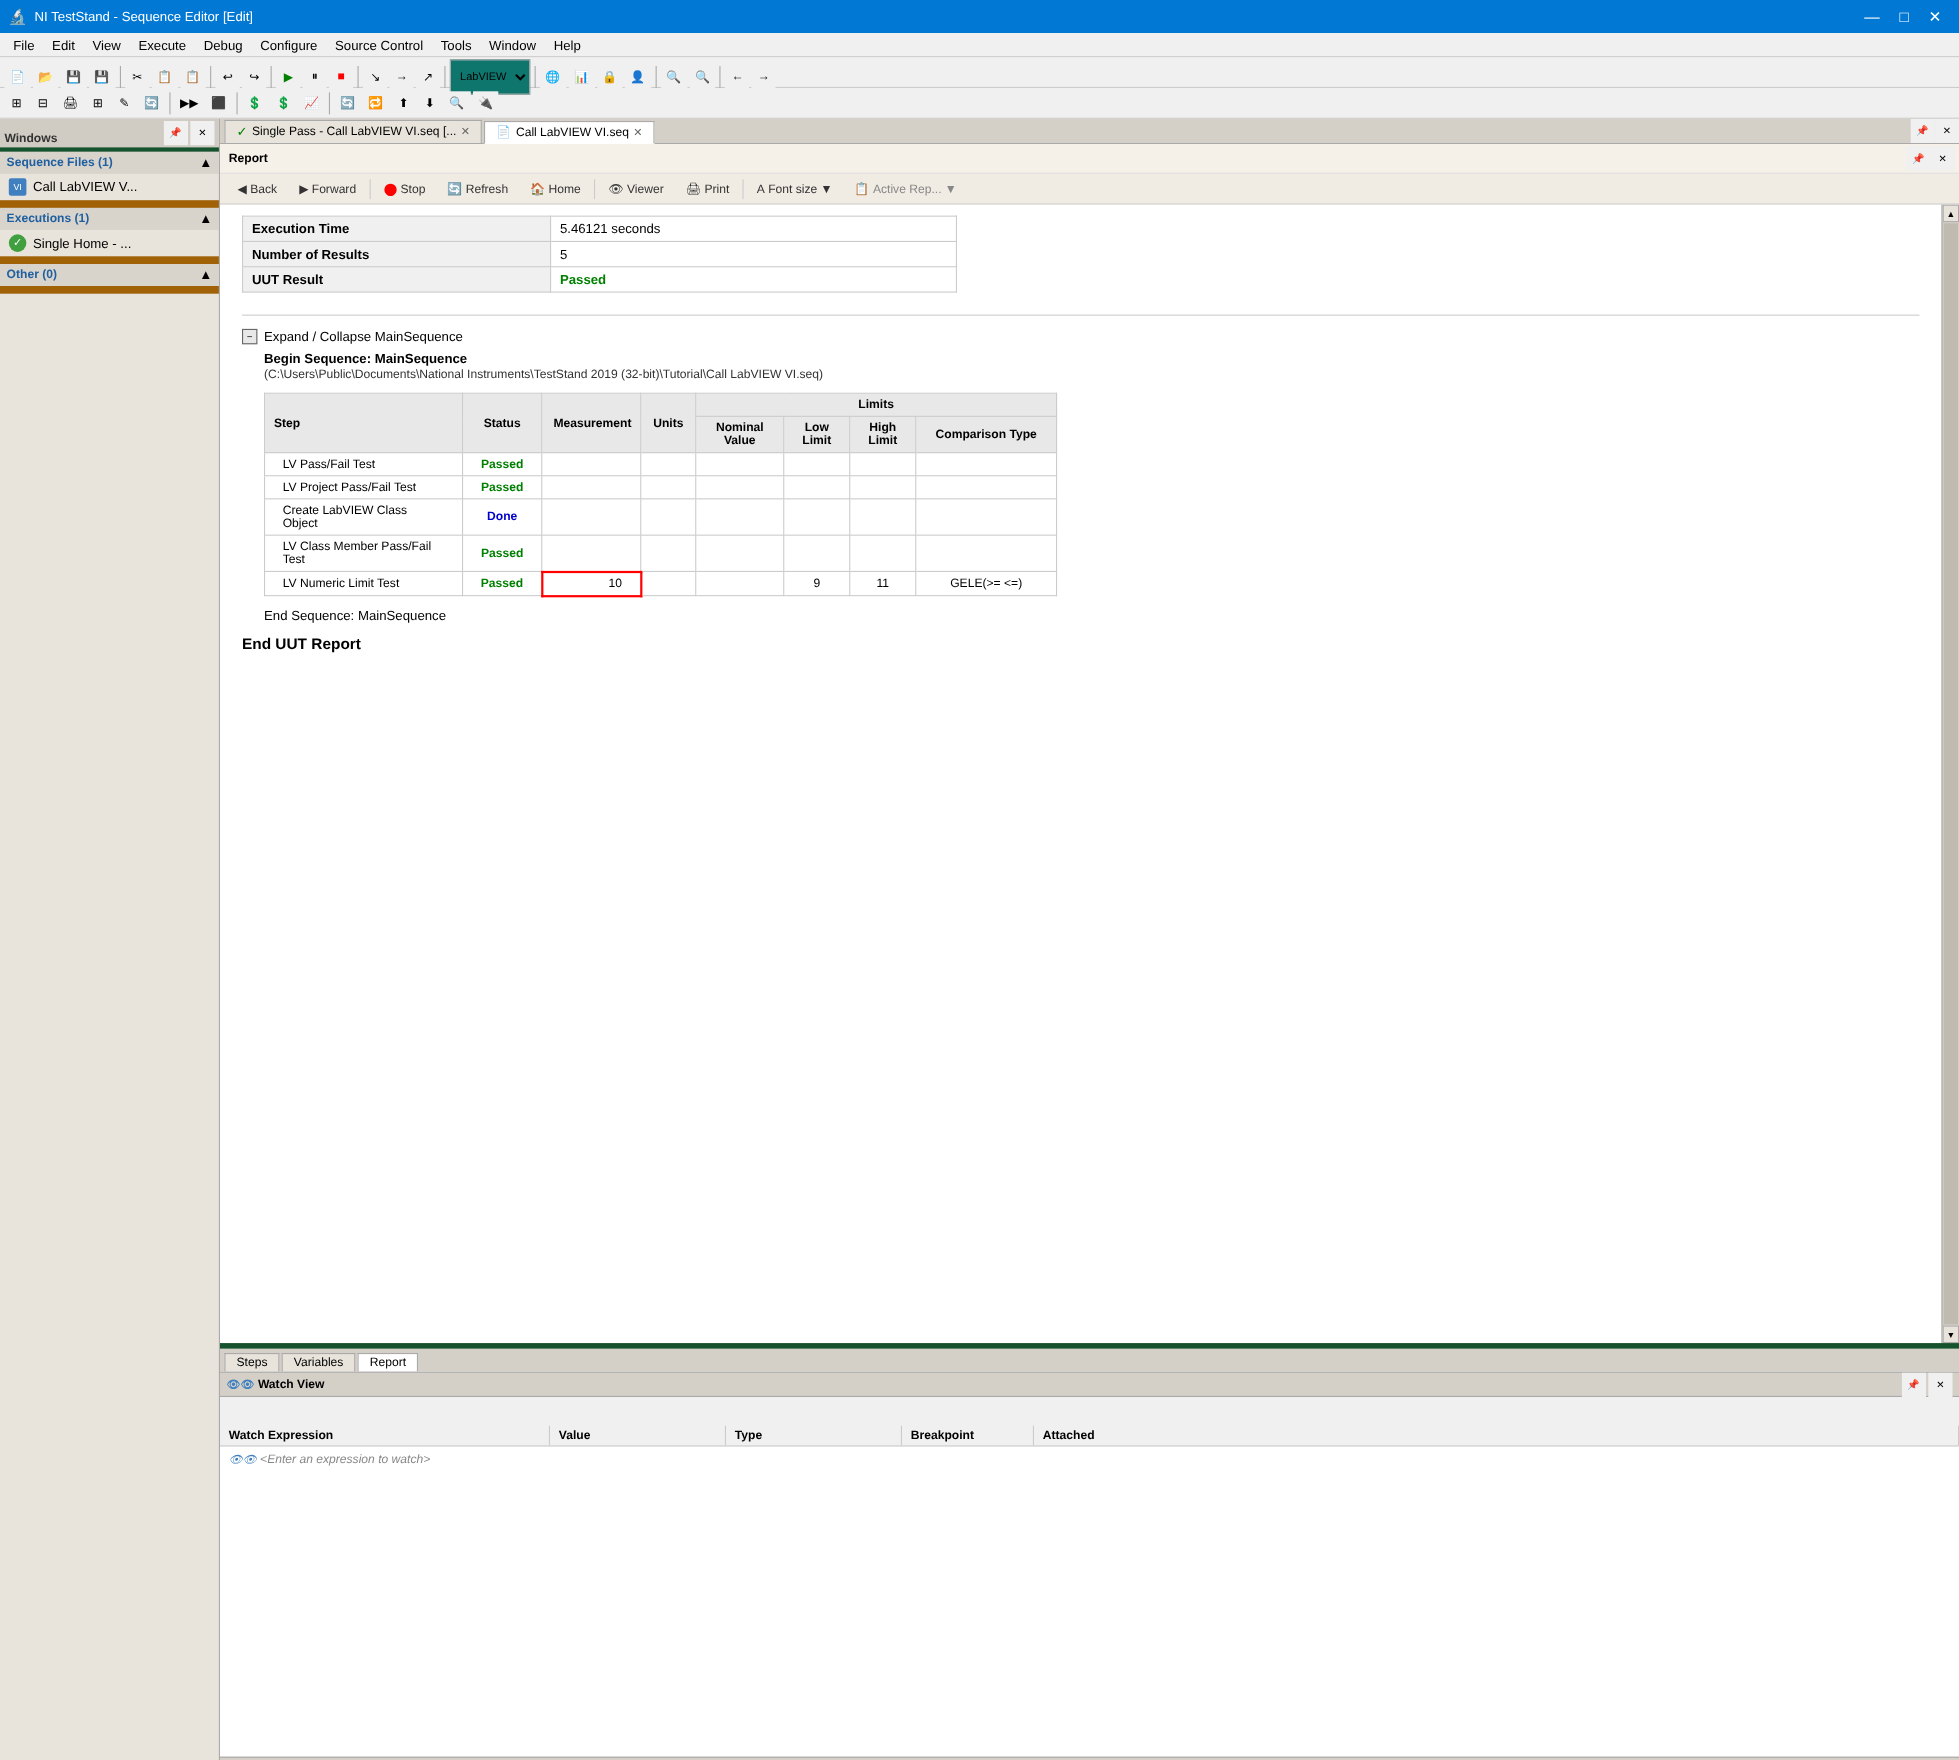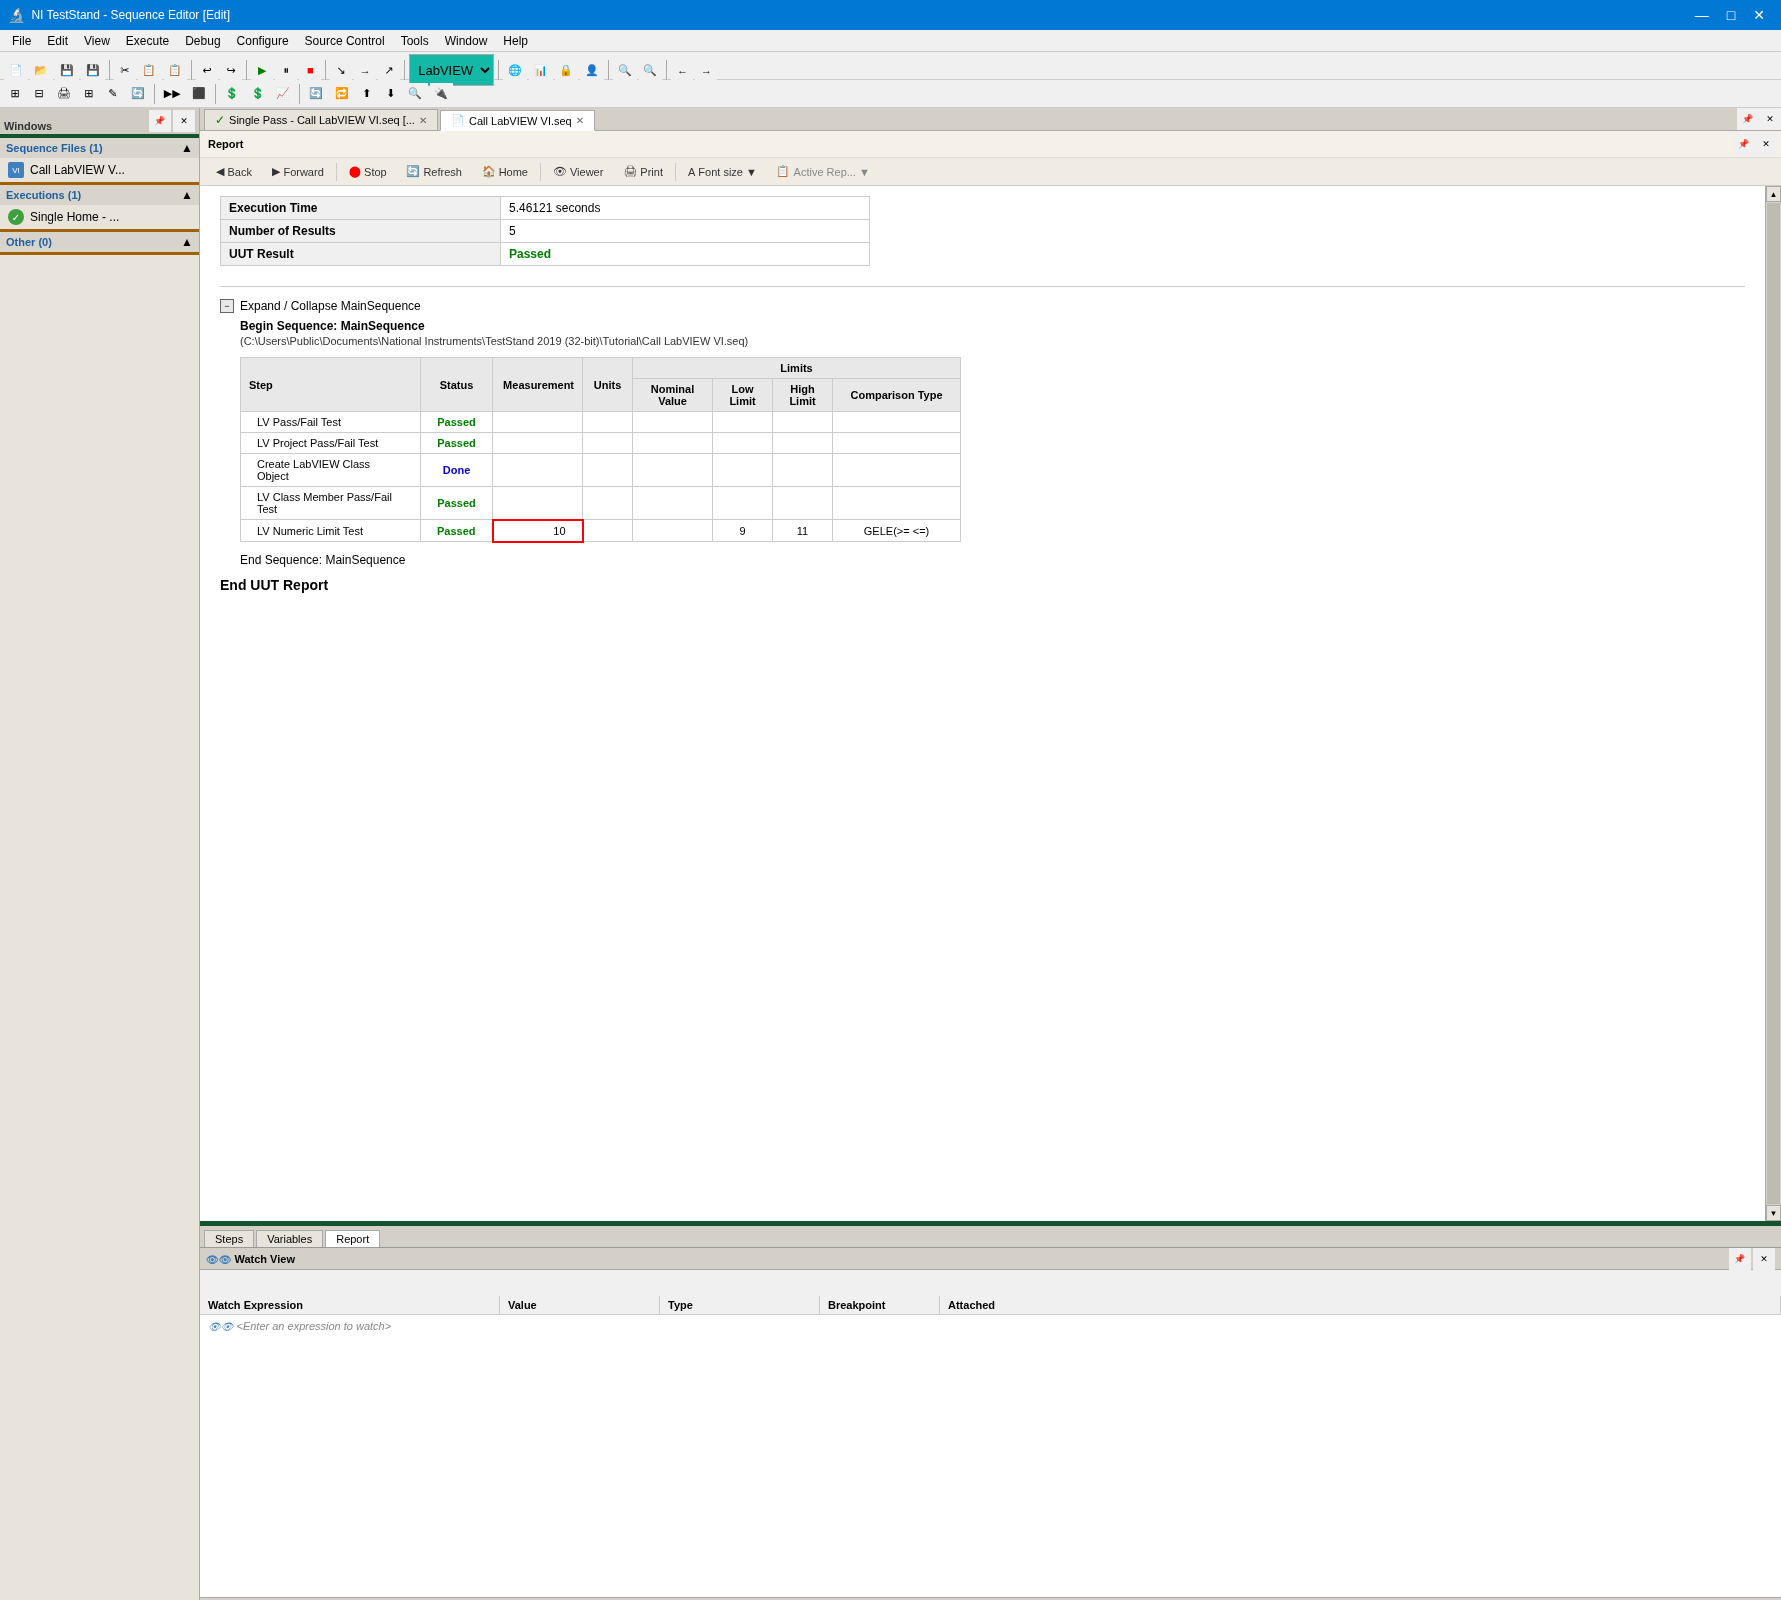--- a/index.html
+++ b/index.html
@@ -12,31 +12,31 @@
     .title-btn { background: transparent; border: none; color: white; font-size: 14px; cursor: pointer; padding: 2px 8px; }
 
     
     .menu-bar { background: #f0f0f0; border-bottom: 1px solid #ccc; display: flex; align-items: center; padding: 2px 4px; height: 22px; }
     .menu-item { padding: 2px 8px; cursor: pointer; font-size: 12px; }
 
     
     .toolbar { background: #f0f0f0; border-bottom: 1px solid #ccc; display: flex; align-items: center; padding: 2px 4px; height: 28px; gap: 2px; flex-wrap: wrap; }
     .toolbar-btn { background: #f0f0f0; border: 1px solid transparent; padding: 2px 4px; cursor: pointer; font-size: 11px; display: flex; align-items: center; justify-content: center; min-width: 22px; height: 22px; }
     .toolbar-sep { width: 1px; background: #aaa; height: 20px; margin: 0 2px; }
-    .toolbar-dropdown { background: #14b8a6; border: 1px solid #aaa; padding: 2px 4px; font-size: 13px; height: 32px; }
+    .toolbar-dropdown { background: #0f766e; border: 1px solid #aaa; padding: 2px 4px; font-size: 10px; height: 32px; }
 
     
     .main-layout { display: flex; height: calc(1600px - 85px); }
 
     
     .left-panel { width: 200px; background: #e8e4dc; border-right: 1px solid #aaa; display: flex; flex-direction: column; }
     .left-panel-header { background: #d0ccc4; border-bottom: 4px solid #14532d; display: flex; align-items: flex-end; justify-content: space-between; padding: 2px 4px; }
     .left-panel-title { font-weight: bold; font-size: 11px; color: #333; }
     .left-panel-controls { display: flex; gap: 2px; }
-    .left-panel-section { border-bottom: 3px solid #a16207; }
+    .left-panel-section { border-bottom: 7px solid #a16207; }
     .section-header { background: #d8d4cc; padding: 3px 6px; display: flex; align-items: center; justify-content: space-between; cursor: pointer; }
     .section-title { font-size: 11px; color: #2060a0; font-weight: bold; }
     .section-item { padding: 4px 8px; display: flex; align-items: center; gap: 6px; cursor: pointer; }
     .section-item-icon { width: 16px; height: 16px; background: #2060a0; border-radius: 2px; display: flex; align-items: center; justify-content: center; color: white; font-size: 9px; }
     .seq-icon { background: #4080c0; }
     .exec-icon { background: #40a040; border-radius: 50%; }
 
     
     .content-area { flex: 1; display: flex; flex-direction: column; overflow: hidden; }
 

